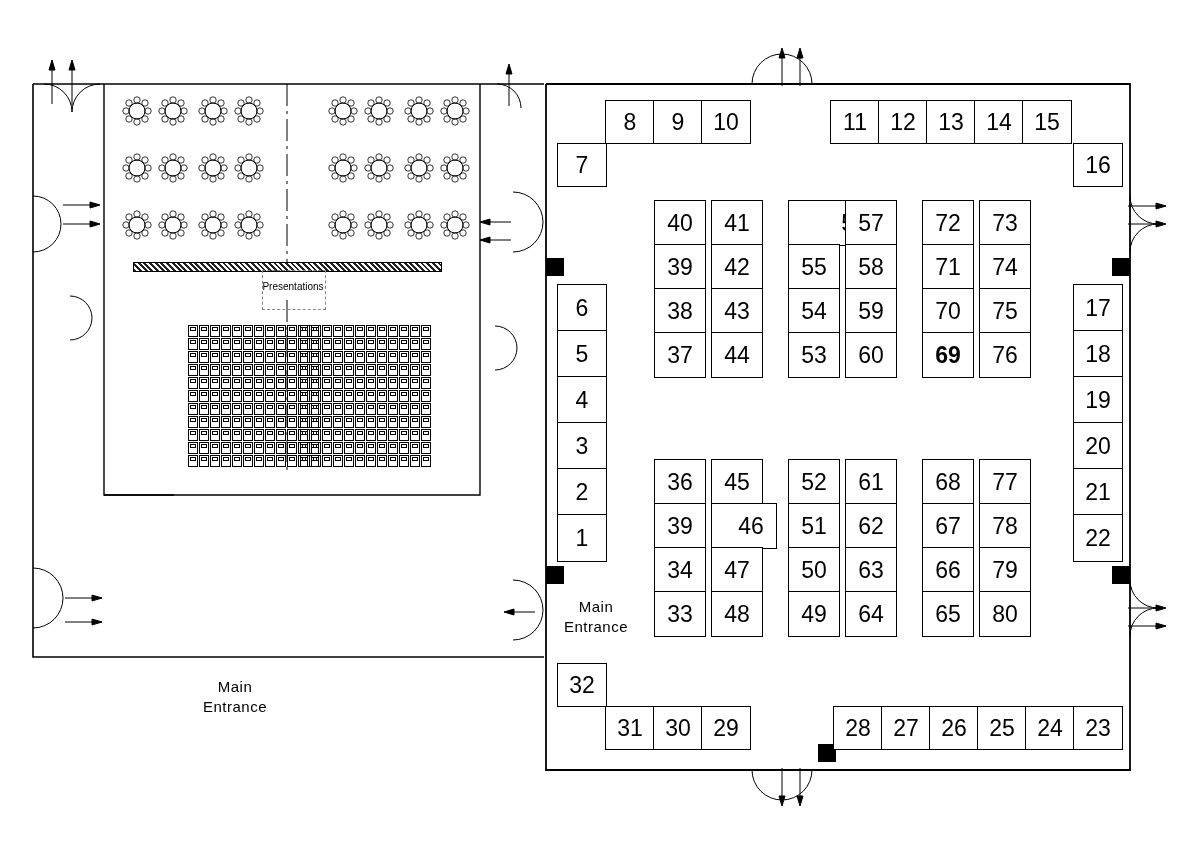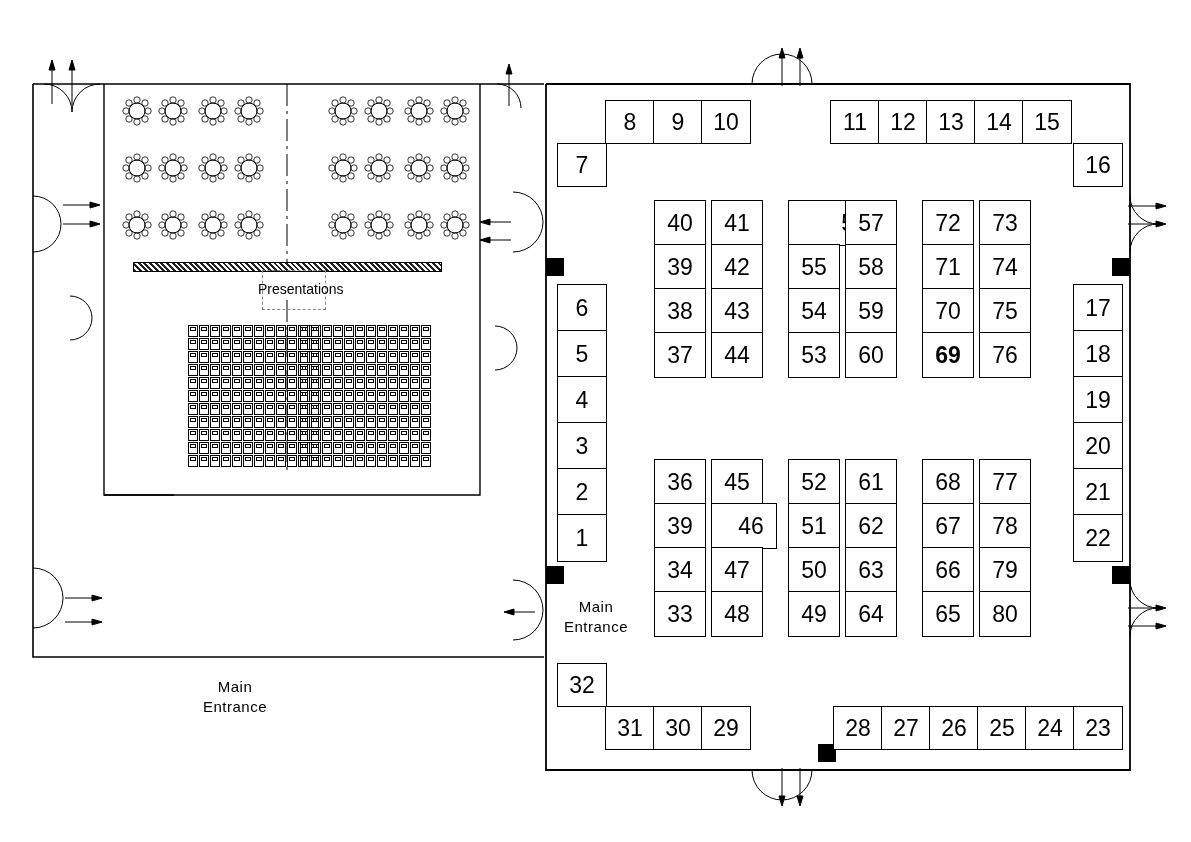--- a/index.html
+++ b/index.html
@@ -3,21 +3,21 @@
 <meta charset="utf-8">
 <style>
   html,body{margin:0;padding:0;background:#ffffff;}
   body{width:1191px;height:842px;font-family:"Liberation Sans", sans-serif;color:#000;}
   #stage{position:relative;width:1191px;height:842px;overflow:hidden;}
   .booth{position:absolute;border:1.5px solid #000;background:#fff;
          display:flex;align-items:center;justify-content:center;
          font-size:23px;font-family:"Liberation Sans", sans-serif;color:#000;}
   .pillar{position:absolute;background:#000;}
   .lbl{position:absolute;text-align:center;font-size:15px;letter-spacing:.5px;line-height:20px;}
-  .lbl-small{position:absolute;text-align:center;font-size:14px;}
+  .lbl-small{position:absolute;text-align:center;font-size:10px;}
   .chairrow{position:absolute;display:flex;}
   .chair{width:10px;height:12px;border:1px solid #000;margin-right:1px;box-sizing:border-box;}
   .chair:after{content:"";display:block;width:6px;height:4px;margin:1px auto 0;border:1px solid #000;box-sizing:border-box;}
   .stage-bar{position:absolute;background:repeating-linear-gradient(45deg,#222 0 2px,#fff 2px 4px);border:1px solid #000;}
   .presbox{position:absolute;border:1px dashed #888;}
   svg{display:block;overflow:visible;}
 </style>
 </head>
 <body>
 

